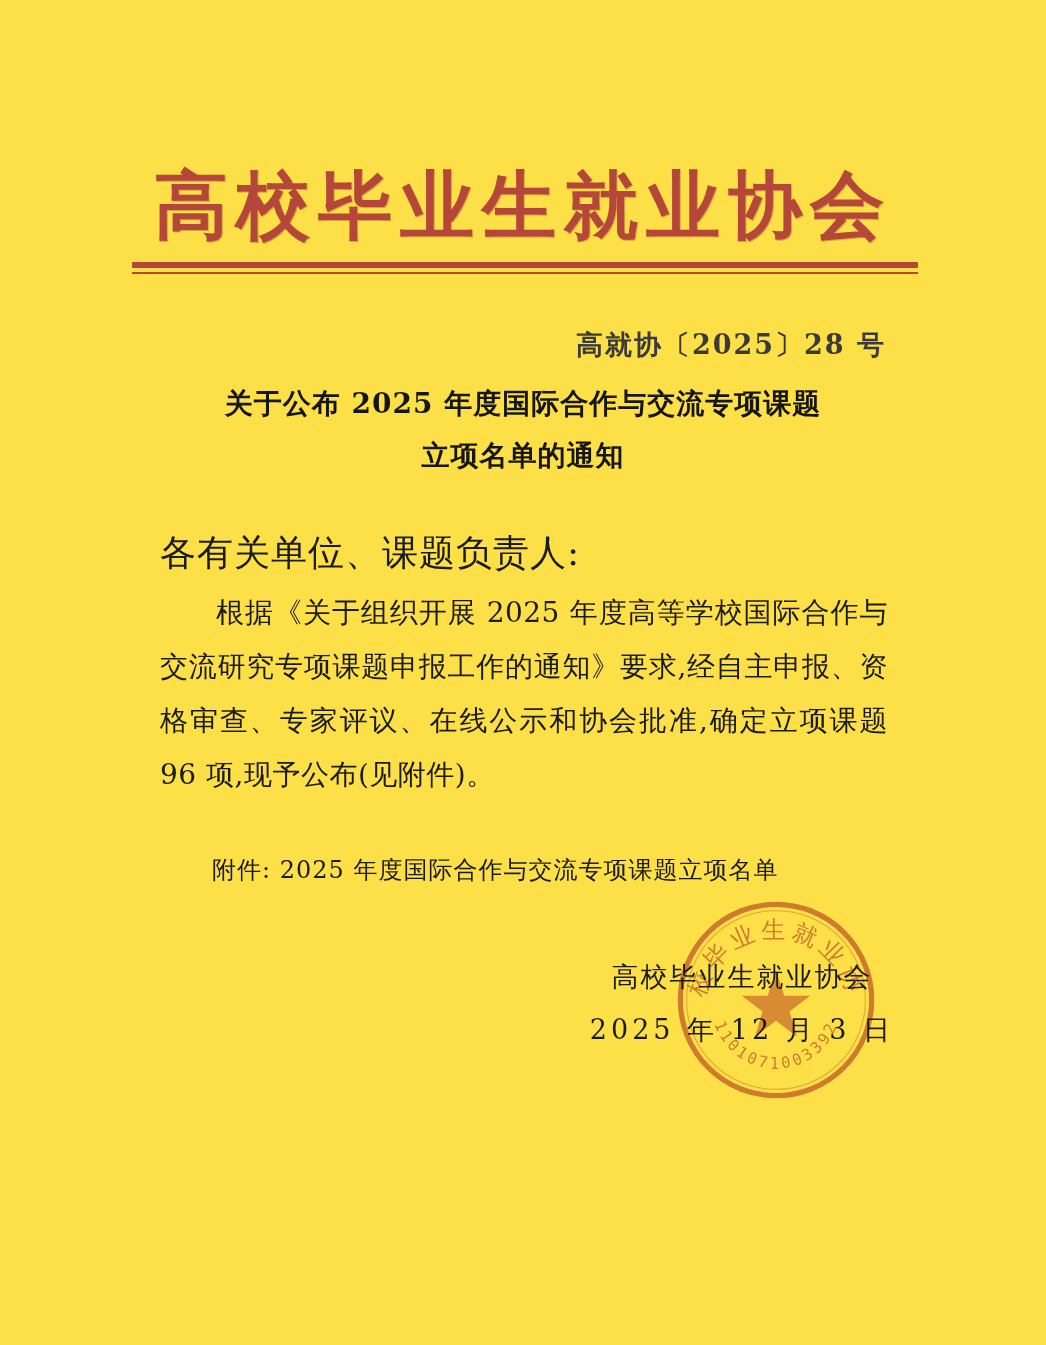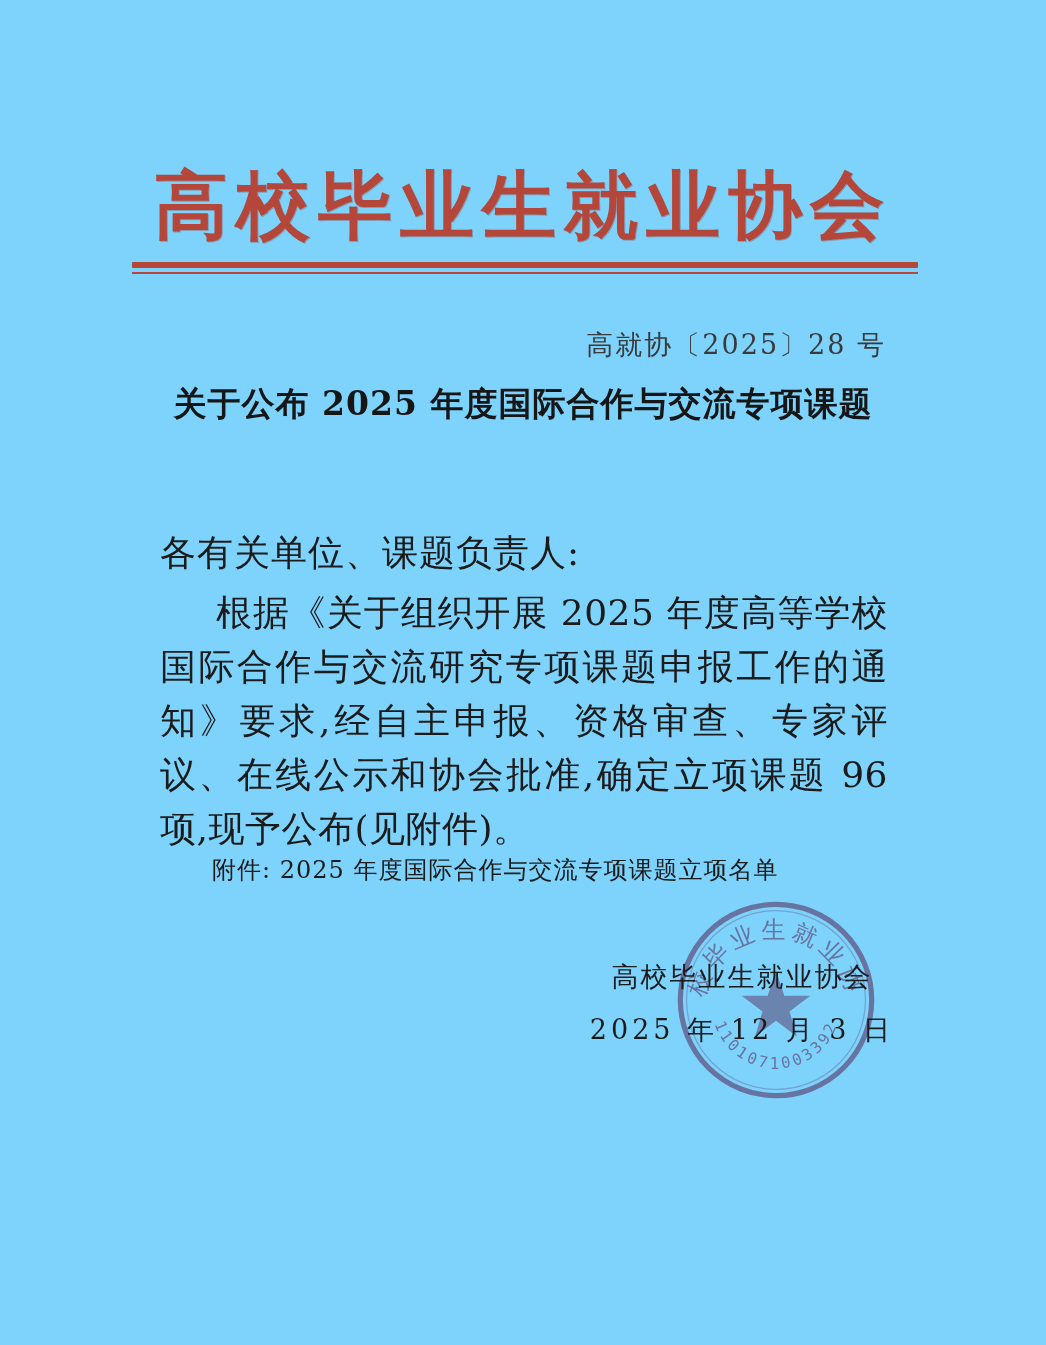--- a/index.html
+++ b/index.html
@@ -13,21 +13,21 @@
     position: relative;
     overflow: hidden;
     font-family: "DejaVu Serif", "Liberation Serif", serif;
     color: #1b1b1b;
     -webkit-font-smoothing: antialiased;
   }
 
   .page {
     position: absolute;
     inset: 0;
-    background: #7dd3fc;
+    background: #fde047;
     padding-left: 48px;
   }
 
   
   .letterhead {
     position: absolute;
     left: 0;
     right: 0;
     top: 168px;
     text-align: center;
@@ -62,31 +62,32 @@
 
   
   .doc-number {
     position: absolute;
     right: 160px;
     top: 327px;
     font-size: 27px;
     letter-spacing: 2px;
     color: #3a3a3a;
     white-space: nowrap;
+    font-weight: bold;
   }
 
   
   .doc-title {
     position: absolute;
     left: 0;
     right: 0;
     top: 378px;
     text-align: center;
     font-weight: 700;
-    font-size: 33px;
+    font-size: 28px;
     line-height: 52px;
     letter-spacing: 1px;
     color: #161616;
   }
   .doc-title .tline { display: block; }
 
   
   .body-block {
     position: absolute;
     left: 160px;
@@ -94,21 +95,21 @@
     top: 530px;
   }
   .salutation {
     font-size: 36px;
     line-height: 46px;
     letter-spacing: 1px;
     color: #1b1b1b;
   }
   .para {
     margin-top: 10px;
-    font-size: 36px;
+    font-size: 28px;
     line-height: 54px;
     letter-spacing: 0.5px;
     text-align: justify;
     text-justify: inter-character;
     text-indent: 56px;
     color: #1b1b1b;
   }
 
   .attachment {
     position: absolute;
@@ -162,20 +163,21 @@
   <div class="rule-wrap">
     <div class="rule-thick"></div>
     <div class="rule-gap"></div>
     <div class="rule-thin"></div>
   </div>
 
   <div class="doc-number">高就协〔2025〕28 号</div>
 
   <div class="doc-title">
     <span class="tline">关于公布 2025 年度国际合作与交流专项课题</span>
+    <span class="tline">立项名单的通知</span>
   </div>
 
   <div class="body-block">
     <div class="salutation">各有关单位、课题负责人:</div>
     <div class="para">根据《关于组织开展 2025 年度高等学校国际合作与交流研究专项课题申报工作的通知》要求,经自主申报、资格审查、专家评议、在线公示和协会批准,确定立项课题 96 项,现予公布(见附件)。</div>
   </div>
 
   <div class="attachment">附件: 2025 年度国际合作与交流专项课题立项名单</div>
 
   <div class="seal">

